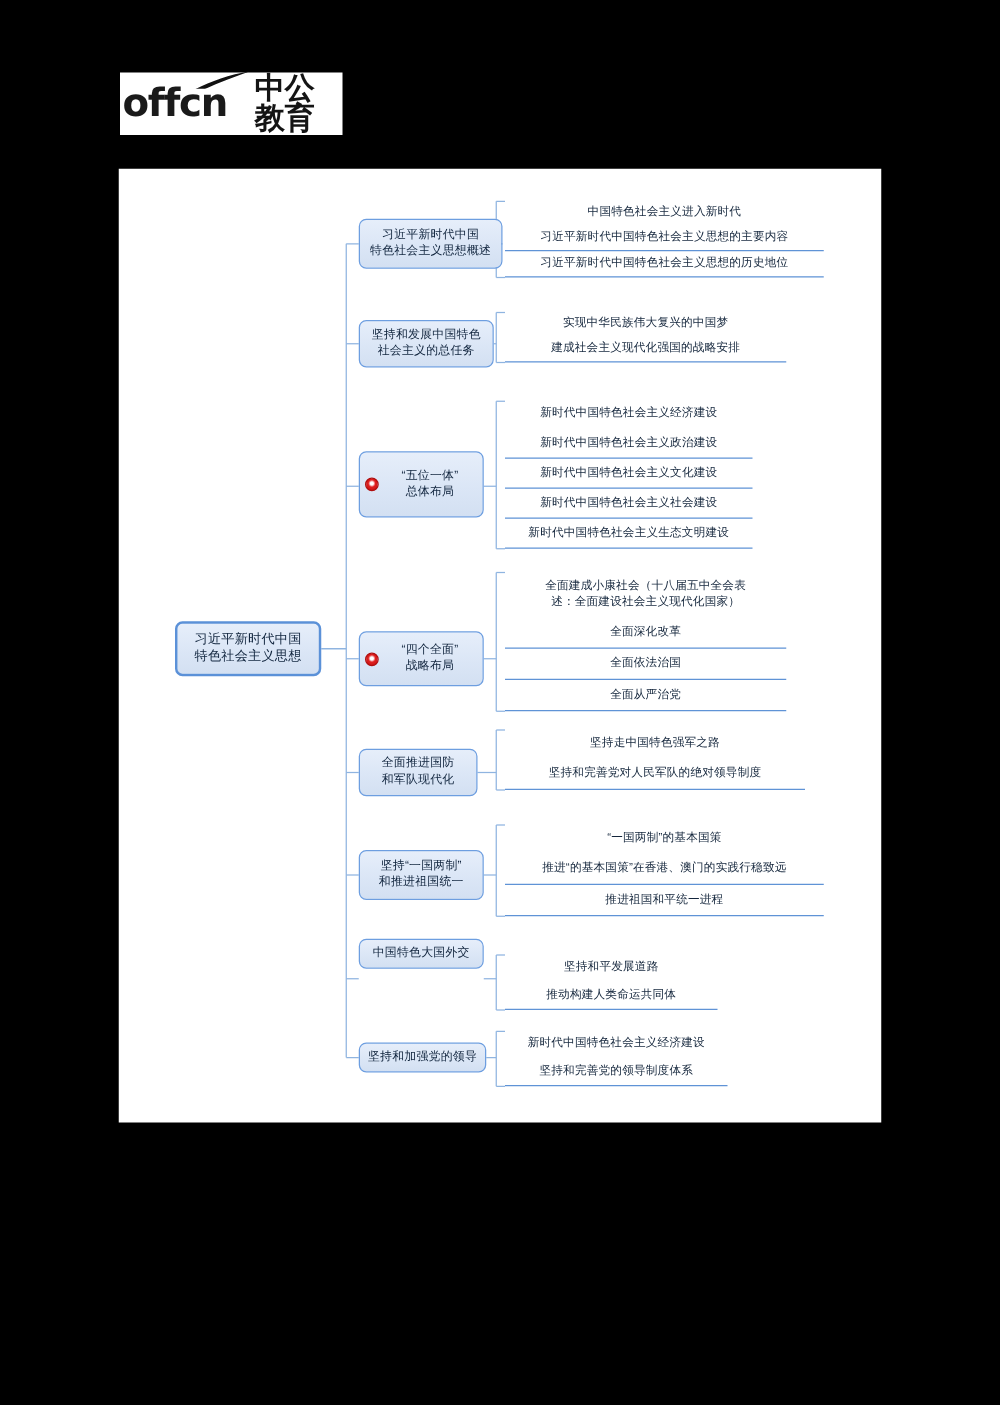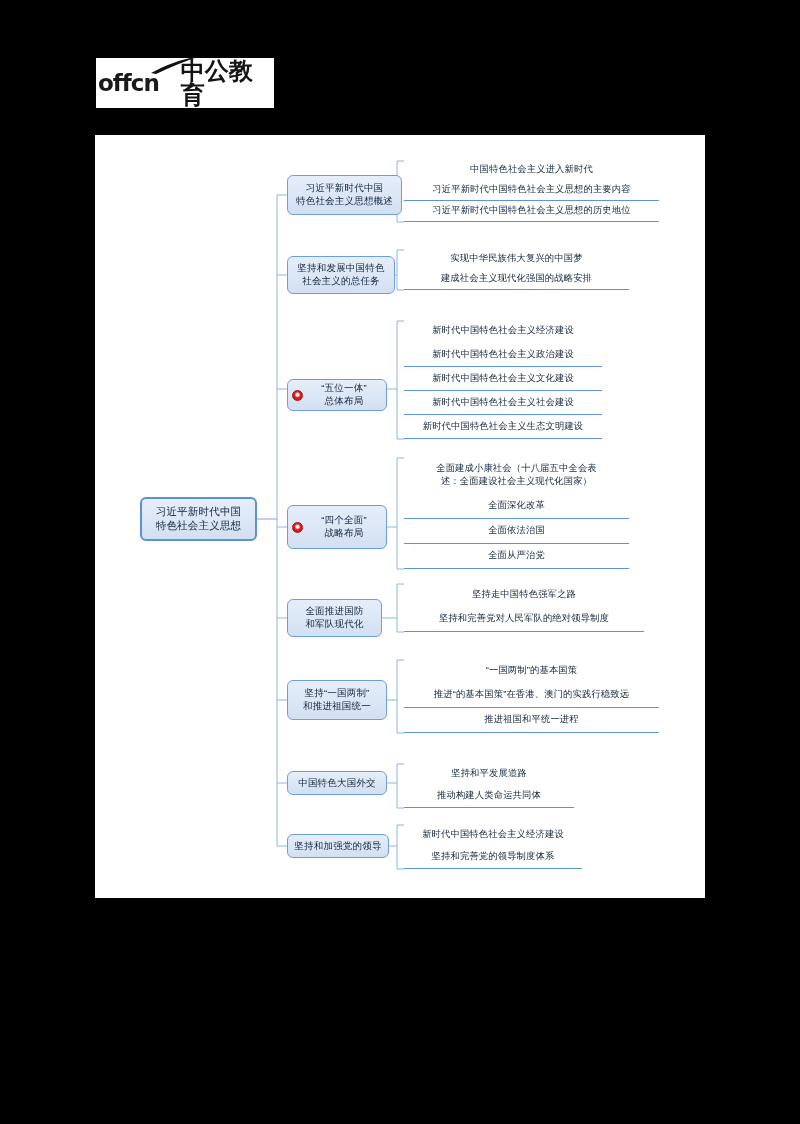--- a/index.html
+++ b/index.html
@@ -41,21 +41,21 @@
     width: 178px;
     height: 50px;
     background: #ffffff;
     display: flex;
     align-items: center;
     padding-left: 2px;
     box-sizing: border-box;
   }
   #logo-mark {
     position: relative;
-    font-size: 23px;
+    font-size: 31px;
     font-weight: bold;
     color: #1a1a1a;
     letter-spacing: -1px;
     line-height: 1;
     font-family: "DejaVu Sans", sans-serif;
   }
   #logo-swoosh {
     position: absolute;
     left: 52px;
     top: -17px;
@@ -229,21 +229,21 @@
         </div>
         <div class="leaf plain" style="left: 309px; top: 24px; width: 255px; height: 21px; display: flex; align-items: center; justify-content: center;">中国特色社会主义进入新时代</div>
         <div class="leaf" style="left: 309px; top: 45px; width: 255px; height: 21px; display: flex; align-items: center; justify-content: center;">习近平新时代中国特色社会主义思想的主要内容</div>
         <div class="leaf" style="left: 309px; top: 66px; width: 255px; height: 21px; display: flex; align-items: center; justify-content: center;">习近平新时代中国特色社会主义思想的历史地位</div>
         <div class="node topic" style="left: 192px; top: 121px; width: 108px; height: 38px;">
           <span class="label">坚持和发展中国特色
 社会主义的总任务</span>
         </div>
         <div class="leaf plain" style="left: 309px; top: 113px; width: 225px; height: 21px; display: flex; align-items: center; justify-content: center;">实现中华民族伟大复兴的中国梦</div>
         <div class="leaf" style="left: 309px; top: 134px; width: 225px; height: 21px; display: flex; align-items: center; justify-content: center;">建成社会主义现代化强国的战略安排</div>
-        <div class="node topic has-icon" style="left: 192px; top: 244px; width: 100px; height: 32px;">
+        <div class="node topic has-icon" style="left: 192px; top: 226px; width: 100px; height: 53px;">
           <span class="collapse-icon"></span>
           <span class="label">“五位一体”
 总体布局</span>
         </div>
         <div class="leaf plain" style="left: 309px; top: 184px; width: 198px; height: 24px; display: flex; align-items: center; justify-content: center;">新时代中国特色社会主义经济建设</div>
         <div class="leaf" style="left: 309px; top: 208px; width: 198px; height: 24px; display: flex; align-items: center; justify-content: center;">新时代中国特色社会主义政治建设</div>
         <div class="leaf" style="left: 309px; top: 232px; width: 198px; height: 24px; display: flex; align-items: center; justify-content: center;">新时代中国特色社会主义文化建设</div>
         <div class="leaf" style="left: 309px; top: 256px; width: 198px; height: 24px; display: flex; align-items: center; justify-content: center;">新时代中国特色社会主义社会建设</div>
         <div class="leaf" style="left: 309px; top: 280px; width: 198px; height: 24px; display: flex; align-items: center; justify-content: center;">新时代中国特色社会主义生态文明建设</div>
         <div class="node topic has-icon" style="left: 192px; top: 370px; width: 100px; height: 44px;">
@@ -262,21 +262,21 @@
         </div>
         <div class="leaf plain" style="left: 309px; top: 447px; width: 240px; height: 25px; display: flex; align-items: center; justify-content: center;">坚持走中国特色强军之路</div>
         <div class="leaf" style="left: 309px; top: 472px; width: 240px; height: 25px; display: flex; align-items: center; justify-content: center;">坚持和完善党对人民军队的绝对领导制度</div>
         <div class="node topic" style="left: 192px; top: 545px; width: 100px; height: 40px;">
           <span class="label">坚持“一国两制”
 和推进祖国统一</span>
         </div>
         <div class="leaf plain" style="left: 309px; top: 523px; width: 255px; height: 25px; display: flex; align-items: center; justify-content: center;">“一国两制”的基本国策</div>
         <div class="leaf" style="left: 309px; top: 548px; width: 255px; height: 25px; display: flex; align-items: center; justify-content: center;">推进“的基本国策”在香港、澳门的实践行稳致远</div>
         <div class="leaf" style="left: 309px; top: 573px; width: 255px; height: 25px; display: flex; align-items: center; justify-content: center;">推进祖国和平统一进程</div>
-        <div class="node topic" style="left: 192px; top: 636px; width: 100px; height: 24px;">
+        <div class="node topic" style="left: 192px; top: 616px; width: 100px; height: 24px;">
           <span class="label">中国特色大国外交</span>
         </div>
         <div class="leaf plain" style="left: 309px; top: 627px; width: 170px; height: 23px; display: flex; align-items: center; justify-content: center;">坚持和平发展道路</div>
         <div class="leaf" style="left: 309px; top: 650px; width: 170px; height: 23px; display: flex; align-items: center; justify-content: center;">推动构建人类命运共同体</div>
         <div class="node topic" style="left: 192px; top: 699px; width: 102px; height: 24px;">
           <span class="label">坚持和加强党的领导</span>
         </div>
         <div class="leaf plain" style="left: 309px; top: 688px; width: 178px; height: 23px; display: flex; align-items: center; justify-content: center;">新时代中国特色社会主义经济建设</div>
         <div class="leaf" style="left: 309px; top: 711px; width: 178px; height: 23px; display: flex; align-items: center; justify-content: center;">坚持和完善党的领导制度体系</div>
       </div>

